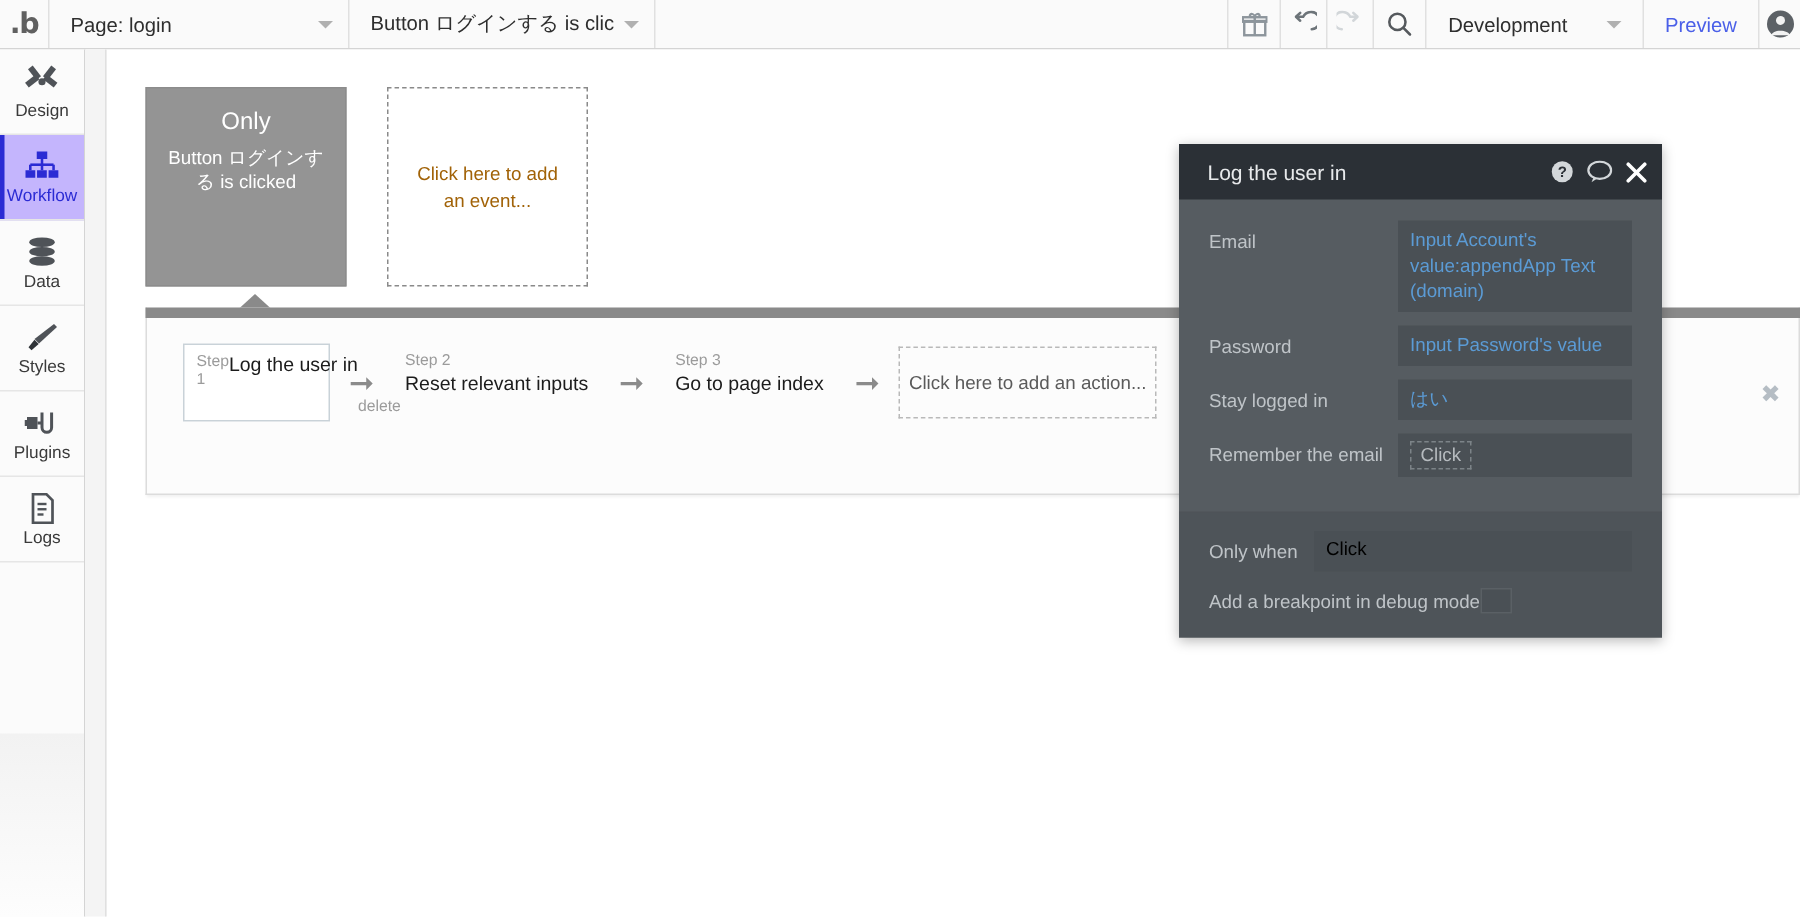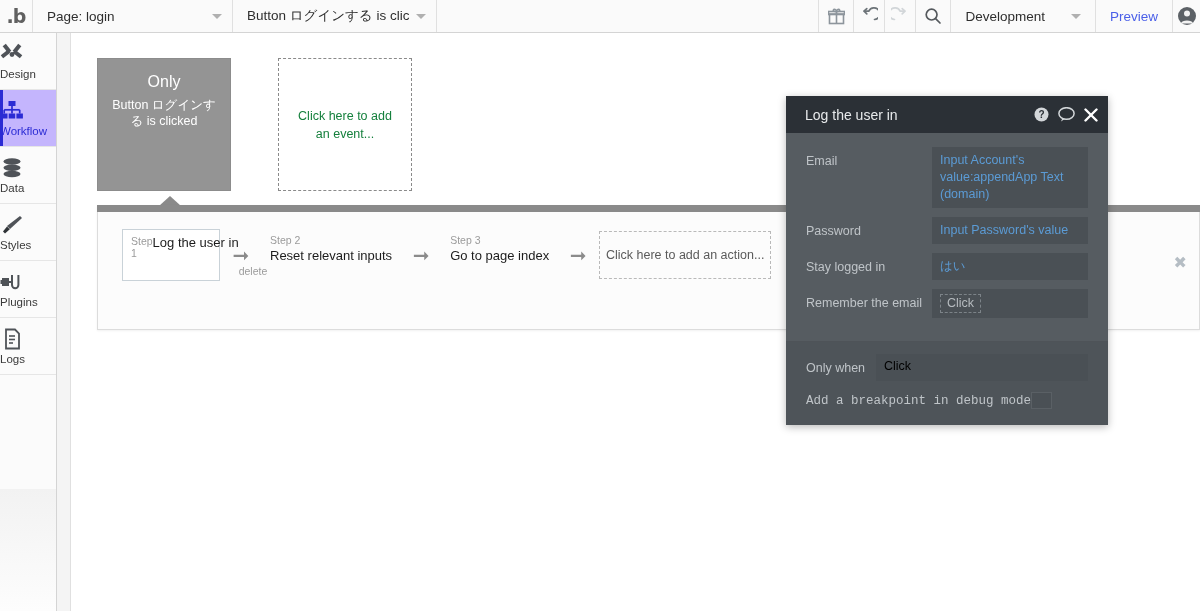--- a/index.html
+++ b/index.html
@@ -80,21 +80,21 @@
   .sidebar {
     position: absolute; top: 33px; left: 0;
     width: 57px; height: 578px;
     background: #fbfbfb;
     border-right: 1px solid #d4d4d4;
   }
   .sb-item {
     height: 57px;
     border-bottom: 1px solid #e6e6e6;
     display: flex; flex-direction: column;
-    align-items: flex-start; justify-content: center;
+    align-items: center; justify-content: center;
     gap: 3px;
     cursor: pointer;
     position: relative;
   }
   .sb-item.active::before {
     content: ""; position: absolute; left: 0; top: 0;
     width: 3px; height: 100%; background: #2b2bd4;
   }
   .sb-item.active { background: #c4b5fd; }
   .sb-label { font-size: 11.5px; color: #3a3a3a; }
@@ -138,26 +138,26 @@
     border: 1px solid #8c8c8c;
     color: #ffffff;
     padding: 14px 12px 0;
     text-align: center;
     cursor: pointer;
   }
   .event-when .when-title { font-size: 16px; margin-bottom: 6px; }
   .event-when .when-sub { font-size: 12.5px; line-height: 16px; }
 
   .event-add {
-    position: absolute; left: 221px; top: 25px;
+    position: absolute; left: 201px; top: 25px;
     width: 134px; height: 133px;
     border: 1px dashed #8a8a8a;
     display: flex; align-items: center; justify-content: center;
     text-align: center;
-    font-size: 12.5px; color: #15803d; line-height: 18px;
+    font-size: 12.5px; color: #a16207; line-height: 18px;
     padding: 0 14px;
     cursor: pointer;
   }
 
   
   .steps-panel {
     position: absolute; left: 40px; top: 172px;
     width: 1103px; height: 125px;
     background: #fcfcfc;
     border: 1px solid #dcdcdc;
@@ -261,21 +261,21 @@
     color: #b6bbbf;
   }
   .props-sep { height: 1px; background: #4e5358; margin: 4px 0 0; }
   .props-foot { background: #4e5459; padding: 12px 20px 16px; }
   .frow { display: flex; align-items: center; margin-bottom: 11px; }
   .flabel { font-size: 12.5px; color: #bfc4c8; width: 70px; }
   .ffield {
     flex: 1; background: #4a5055; min-height: 27px;
     padding: 5px 8px; font-size: 12.5px; cursor: pointer;
   }
-  .frow2 { display: flex; align-items: center; justify-content: flex-start; font-family: Liberation Mono, monospace; }
+  .frow2 { display: flex; align-items: center; justify-content: flex-start; }
   .fcheck-label { font-size: 12.5px; color: #bfc4c8; }
   .fcheck {
     width: 21px; height: 17px; background: #4a5055;
     border: 1px solid #5a6065; cursor: pointer;
   }
 </style>
 </head>
 <body>
 
 <div class="topbar">

